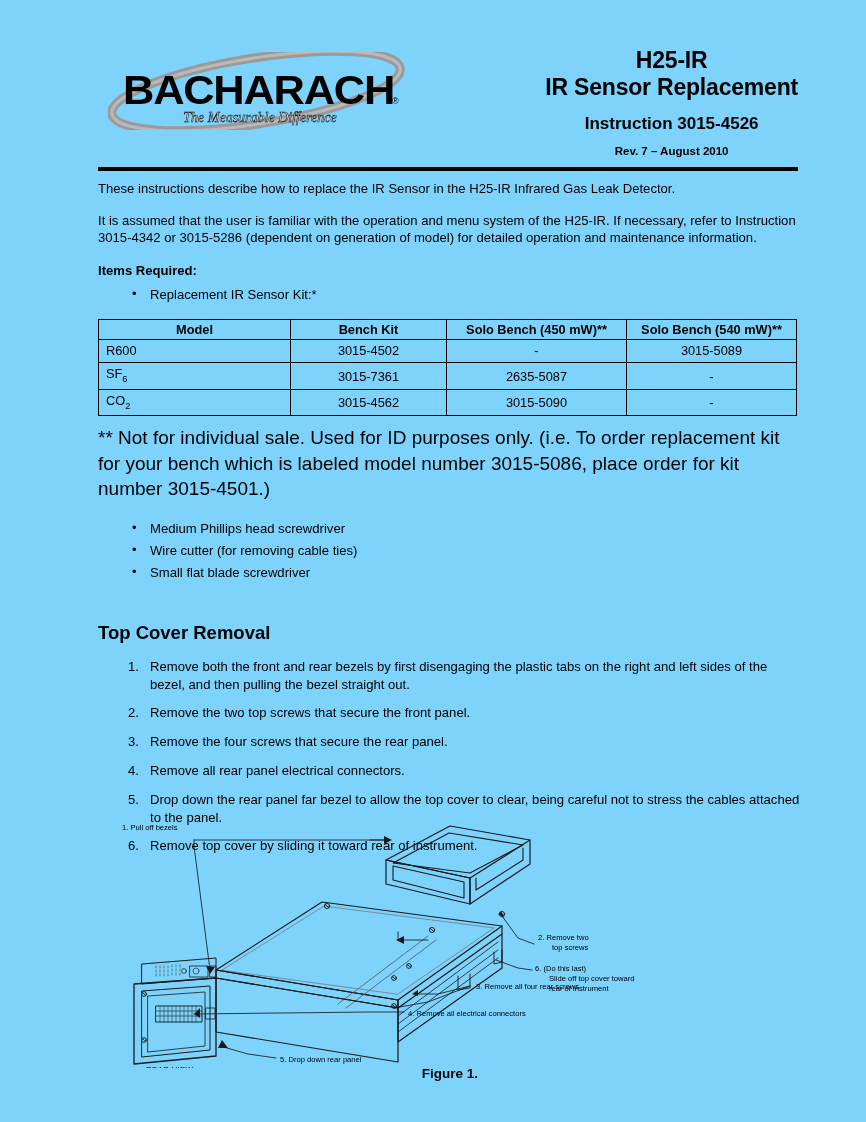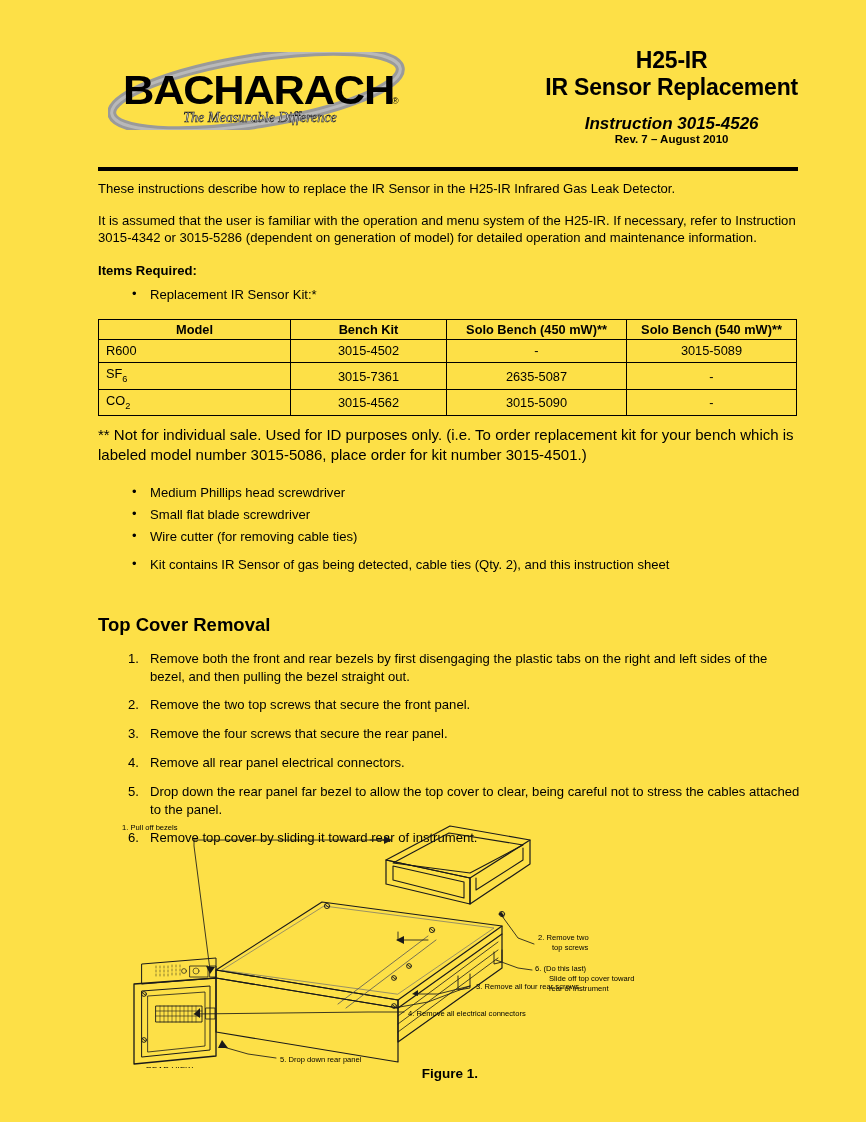--- a/index.html
+++ b/index.html
@@ -9,21 +9,21 @@
     background: #ffffff;
   }
   body {
     font-family: "Liberation Sans", sans-serif;
     color: #000000;
   }
   #page {
     position: relative;
     width: 866px;
     height: 1122px;
-    background: #fde047;
+    background: #7dd3fc;
     overflow: hidden;
     box-sizing: border-box;
   }
 
   
   .header {
     position: absolute;
     left: 98px;
     top: 48px;
     width: 700px;
@@ -53,25 +53,25 @@
   .h-title2 {
     font-size: 23px;
     font-weight: bold;
     letter-spacing: -0.2px;
     margin-top: 1px;
   }
   .h-instruction {
     font-size: 17px;
     font-weight: bold;
     margin-top: 13px;
-    font-style: italic;
   }
   .h-rev {
     font-size: 11.5px;
     font-weight: bold;
+    margin-top: 12px;
   }
 
   .rule {
     position: absolute;
     left: 98px;
     top: 167px;
     width: 700px;
     height: 4px;
     background: #000000;
   }
@@ -146,21 +146,21 @@
   table.parts td.num {
     text-align: center;
   }
   .col-model { width: 192px; }
   .col-bench { width: 156px; }
   .col-solo450 { width: 180px; }
   .col-solo540 { width: 170px; }
   sub { font-size: 0.72em; }
 
   .footnote {
-    font-size: 15px;
+    font-size: 19px;
     line-height: 1.34;
     margin: 9px 0 0 0;
   }
 
   
   .section-heading {
     font-size: 18.5px;
     font-weight: bold;
     margin: 40px 0 14px 0;
   }
@@ -286,23 +286,22 @@
           <td class="num">3015-5090</td>
           <td class="num">-</td>
         </tr>
       </tbody>
     </table>
 
     <p class="footnote">** Not for individual sale.  Used for ID purposes only. (i.e. To order replacement kit for your bench which is labeled model number 3015-5086, place order for kit number 3015-4501.)</p>
 
     <ul class="bullets spaced" style="margin-top:18px">
       <li>Medium Phillips head screwdriver</li>
+      <li>Wire cutter (for removing cable ties)</li>
       <li>Small flat blade screwdriver</li>
-      <li>Wire cutter (for removing cable ties)</li>
-      <li class="gap-top">Kit contains IR Sensor of gas being detected, cable ties (Qty. 2), and this instruction sheet</li>
     </ul>
 
     <h2 class="section-heading">Top Cover Removal</h2>
 
     <ol class="steps">
       <li>Remove both the front and rear bezels by first disengaging the plastic tabs on the right and left sides of the bezel, and then pulling the bezel straight out.</li>
       <li>Remove the two top screws that secure the front panel.</li>
       <li>Remove the four screws that secure the rear panel.</li>
       <li>Remove all rear panel electrical connectors.</li>
       <li>Drop down the rear panel far bezel to allow the top cover to clear, being careful not to stress the cables attached to the panel.</li>

